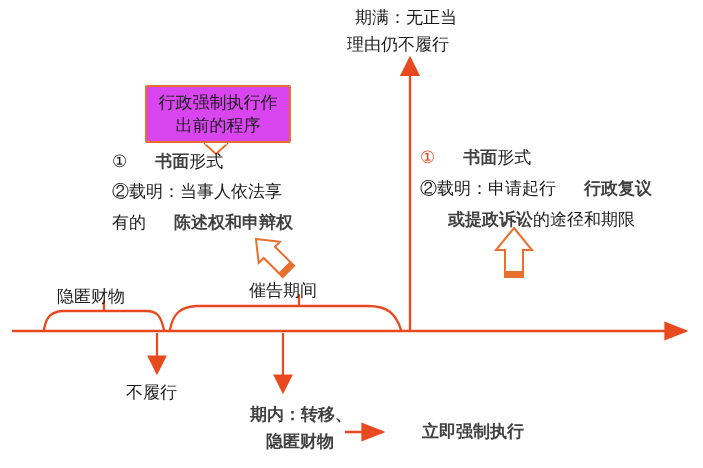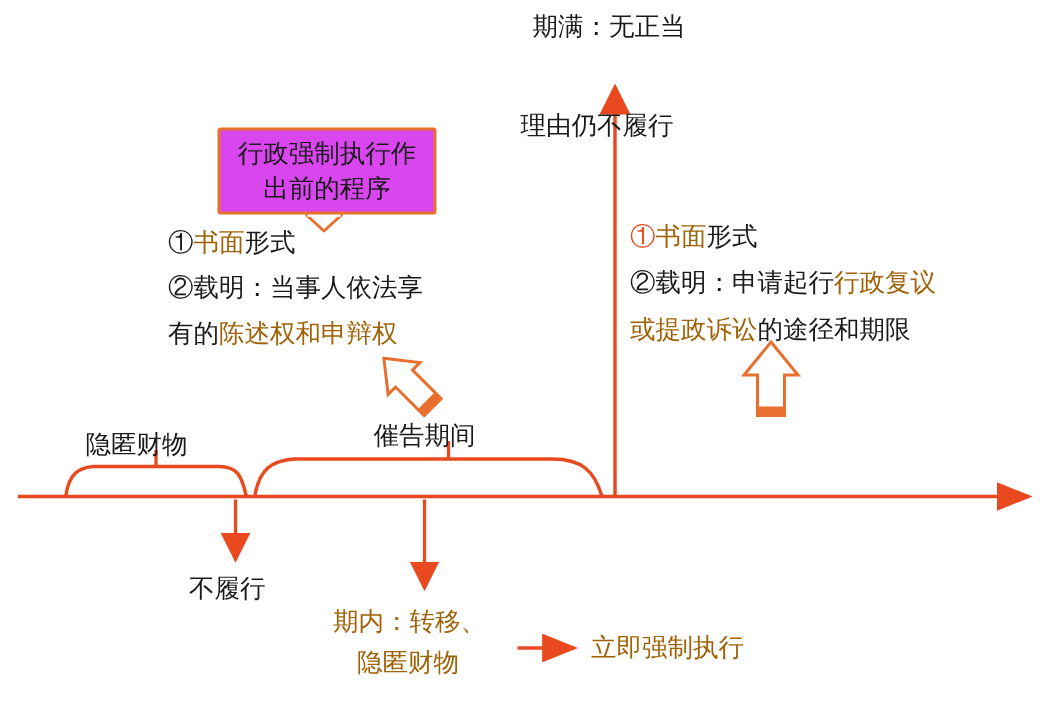--- a/index.html
+++ b/index.html
@@ -8,21 +8,21 @@
     background:#ffffff;
     font-family:"Liberation Serif","DejaVu Serif",serif;
     color:#1a1a1a;
     overflow:hidden;
     position:relative;
   }
   #canvas{position:absolute;left:0;top:0;width:703px;height:468px;}
   .svg-layer{position:absolute;left:0;top:0;width:703px;height:468px;pointer-events:none;}
   .txt{position:absolute;white-space:nowrap;line-height:1.42;}
   .blk{color:#1a1a1a;}
-  .org{color:#a16207;font-weight:normal;}
+  .org{color:#404040;font-weight:bold;margin-left:28px;}
   .org-norm{color:#e8491f;}
   .s17{font-size:17px;}
   .callout{
     position:absolute;
     border:2px solid #e8702f;
     background:#d946ef;
     border-radius:2px;
     text-align:center;
     line-height:1.38;
     font-size:17px;
@@ -75,21 +75,21 @@
 
     <path d="M204,143 L216,154 L228,143" fill="#ffffff" stroke="#e8702f" stroke-width="2" stroke-linejoin="round"></path>
     <line x1="205" y1="143" x2="227" y2="143" stroke="#ffffff" stroke-width="3"></line>
 
     <line x1="345" y1="432" x2="383" y2="432" stroke="#e8491f" stroke-width="2.4" marker-end="url(#arwR)"></line>
   </svg>
 
   <div class="txt blk s17" style="left:355px;top:6px;">
     <span>期满：无正当</span>
   </div>
-  <div class="txt blk s17" style="left:347px;top:33px;margin-top:39px;">
+  <div class="txt blk s17" style="left:347px;top:33px;">
     <span>理由仍不履行</span>
   </div>
 
   <div class="callout" style="left:145px;top:85px;width:146px;height:58px;">
     <div>行政强制执行作</div>
     <div>出前的程序</div>
   </div>
 
   <div class="txt s17" style="left:112px;top:150px;">
     <span class="blk">①</span><span class="org">书面</span><span class="blk">形式</span>

